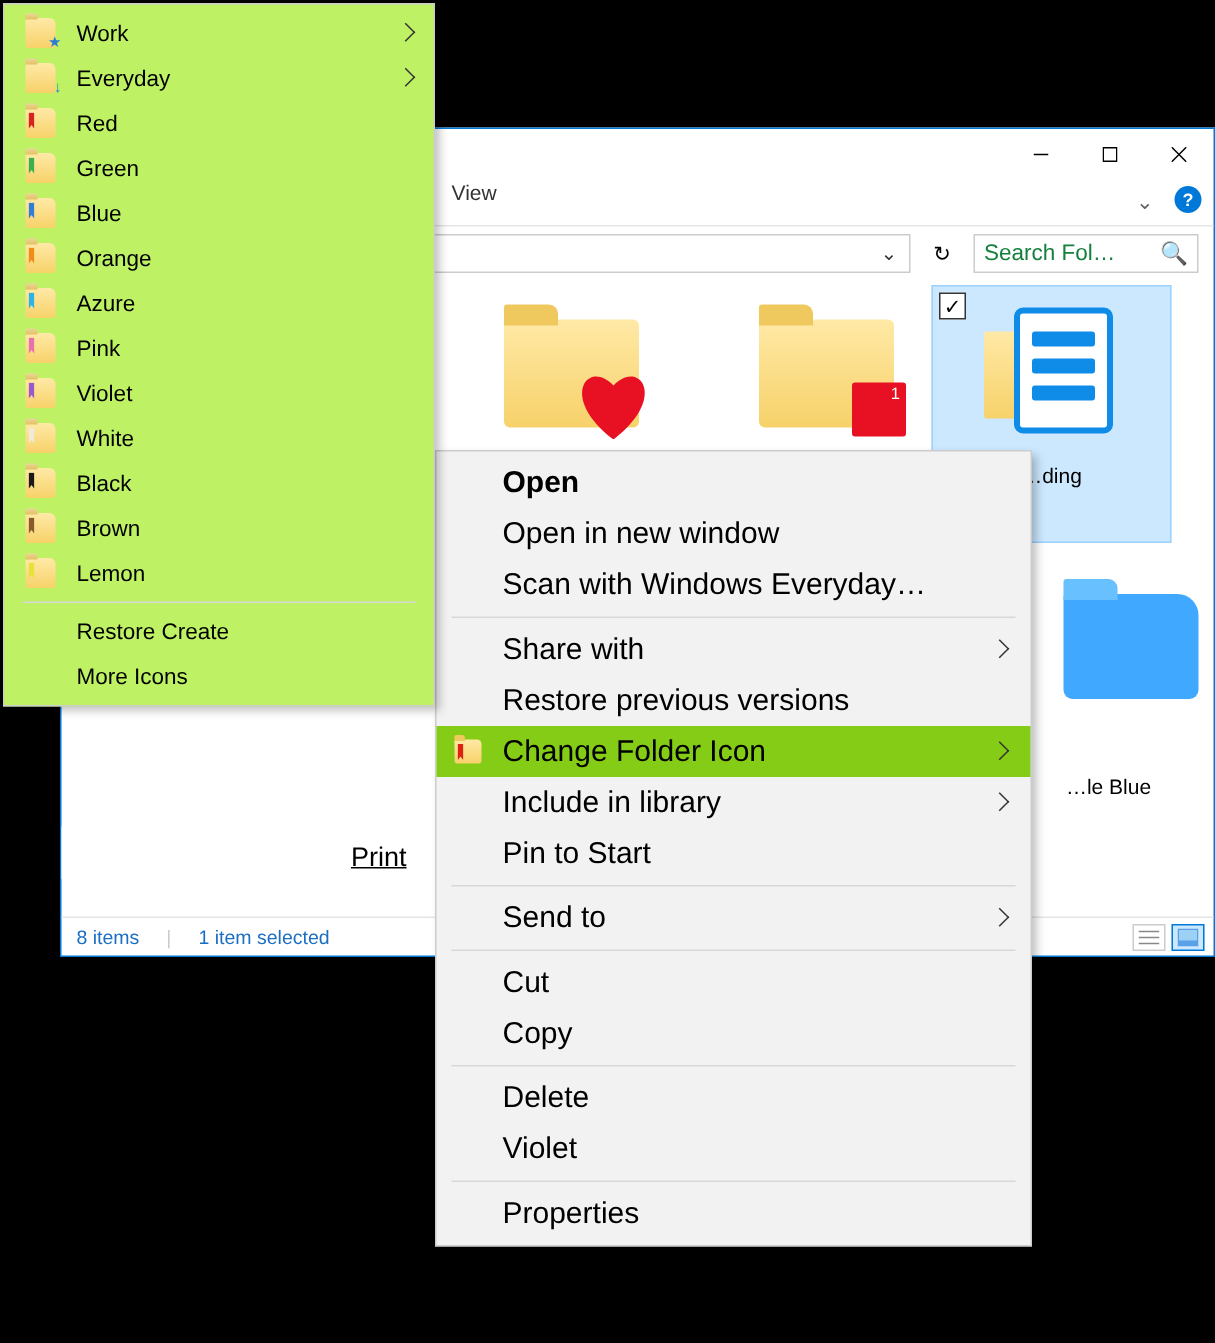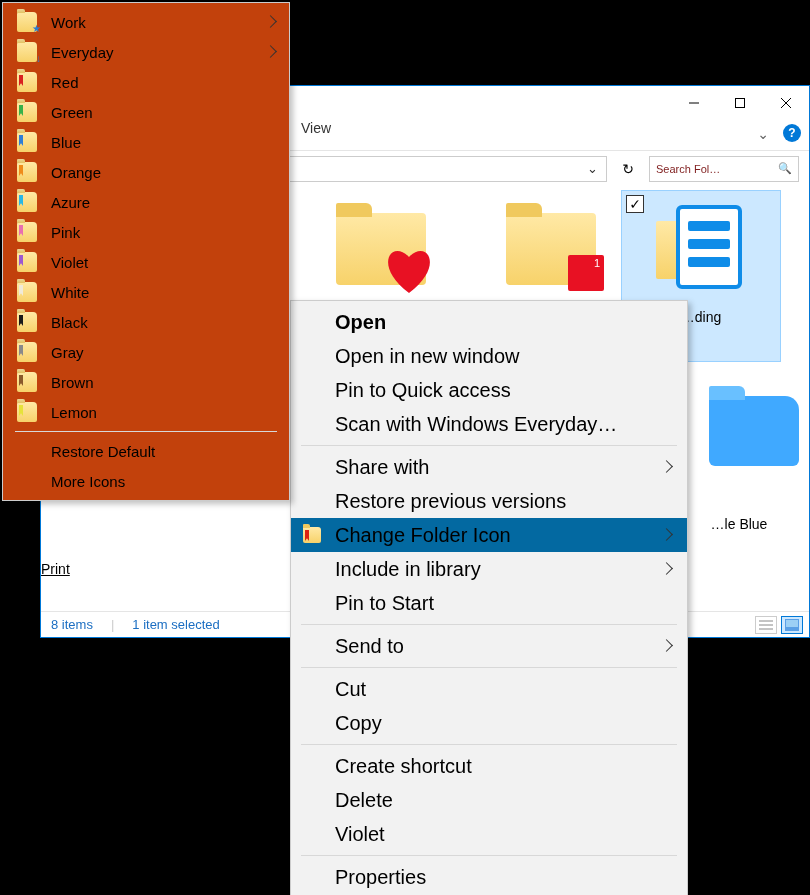--- a/index.html
+++ b/index.html
@@ -74,22 +74,22 @@
 .refresh-btn {
   width: 26px; height: 26px;
   display: flex; align-items: center; justify-content: center;
   font-size: 14px;
 }
 .search-box {
   width: 150px; height: 26px;
   border: 1px solid #ccc;
   display: flex; align-items: center;
   padding: 0 6px;
-  font-size: 11px;
-  color: #7f1d1d;
+  font-size: 15px;
+  color: #15803d;
   position: relative;
 }
 .search-box .mag {
   position: absolute; right: 6px;
 }
 
 .file-area {
   position: relative;
   height: 420px;
 }
@@ -198,22 +198,22 @@
   font-size: 14px;
 }
 
 .print-panel {
   position: absolute;
   left: 0; top: 465px;
   width: 230px;
   background: #fff;
 }
 .print-panel .print-lbl {
-  text-align: left;
-  font-size: 14px;
+  text-align: right;
+  font-size: 18px;
   padding: 10px 0 4px;
   text-decoration: underline;
 }
 
 .status-bar {
   position: absolute;
   left: 0; bottom: 0;
   width: 100%;
   height: 26px;
   border-top: 1px solid #e5e5e5;
@@ -236,21 +236,21 @@
 .status-bar .view-icons .vicon.active {
   background: #cce8ff;
   border-color: #0078d7;
 }
 
 
 .submenu {
   position: absolute;
   left: 2px; top: 2px;
   width: 288px;
-  background: #c2410c;
+  background: #bef264;
   border: 1px solid #ccc;
   box-shadow: 3px 3px 6px rgba(0,0,0,0.25);
   padding: 4px 0;
   z-index: 30;
 }
 .submenu .sm-item {
   display: flex; align-items: center;
   height: 30px;
   padding: 0 12px 0 14px;
   font-size: 15px;
@@ -308,21 +308,21 @@
 }
 .context-menu .cm-item {
   display: flex; align-items: center;
   height: 34px;
   padding: 0 14px 0 44px;
   font-size: 20px;
   position: relative;
 }
 .context-menu .cm-item.bold { font-weight: 600; }
 .context-menu .cm-item.highlighted {
-  background: #0369a1;
+  background: #84cc16;
 }
 .context-menu .cm-item.has-sub::after {
   content: "";
   position: absolute; right: 16px; top: 12px;
   width: 8px; height: 8px;
   border-top: 1px solid #333;
   border-right: 1px solid #333;
   transform: rotate(45deg);
 }
 .context-menu .cm-icon {
@@ -462,38 +462,36 @@
             <rect x="1" y="1" width="12" height="7" fill="#9cd0f5"></rect>
           </svg>
       </div>
     </div>
   </div>
 </div>
 
 <div class="context-menu">
   <div class="cm-item bold">Open</div>
   <div class="cm-item">Open in new window</div>
-  <div class="cm-item">Pin to Quick access</div>
   <div class="cm-item">Scan with Windows Everyday…</div>
   <div class="cm-sep"></div>
   <div class="cm-item has-sub">Share with</div>
   <div class="cm-item">Restore previous versions</div>
   <div class="cm-item has-sub highlighted">
     <span class="cm-icon mini-folder-plain redmark"></span>
     <span>Change Folder Icon</span>
   </div>
   <div class="cm-item has-sub">Include in library</div>
   <div class="cm-item">Pin to Start</div>
   <div class="cm-sep"></div>
   <div class="cm-item has-sub">Send to</div>
   <div class="cm-sep"></div>
   <div class="cm-item">Cut</div>
   <div class="cm-item">Copy</div>
   <div class="cm-sep"></div>
-  <div class="cm-item">Create shortcut</div>
   <div class="cm-item">Delete</div>
   <div class="cm-item">Violet</div>
   <div class="cm-sep"></div>
   <div class="cm-item">Properties</div>
 </div>
 
 <div class="submenu">
   <div class="sm-item has-sub">
     <span class="sm-icon mini-folder-plain star" style="background:linear-gradient(#ffe9a6,#f7d26a);"></span>
     <span>Work</span>
@@ -534,29 +532,25 @@
       </div>
       <div class="sm-item">
         <span class="sm-icon folder-mark" style="--mark: #f0ead8;"></span>
         <span>White</span>
       </div>
       <div class="sm-item">
         <span class="sm-icon folder-mark" style="--mark: #1a1a1a;"></span>
         <span>Black</span>
       </div>
       <div class="sm-item">
-        <span class="sm-icon folder-mark" style="--mark: #8a8a8a;"></span>
-        <span>Gray</span>
-      </div>
-      <div class="sm-item">
         <span class="sm-icon folder-mark" style="--mark: #8a5a2b;"></span>
         <span>Brown</span>
       </div>
       <div class="sm-item">
         <span class="sm-icon folder-mark" style="--mark: #e6e23a;"></span>
         <span>Lemon</span>
       </div>
     </div>
 
   <div class="sm-sep"></div>
-  <div class="sm-item sm-noicon">Restore Default</div>
+  <div class="sm-item sm-noicon">Restore Create</div>
   <div class="sm-item sm-noicon">More Icons</div>
 </div>
 
 </body></html>

